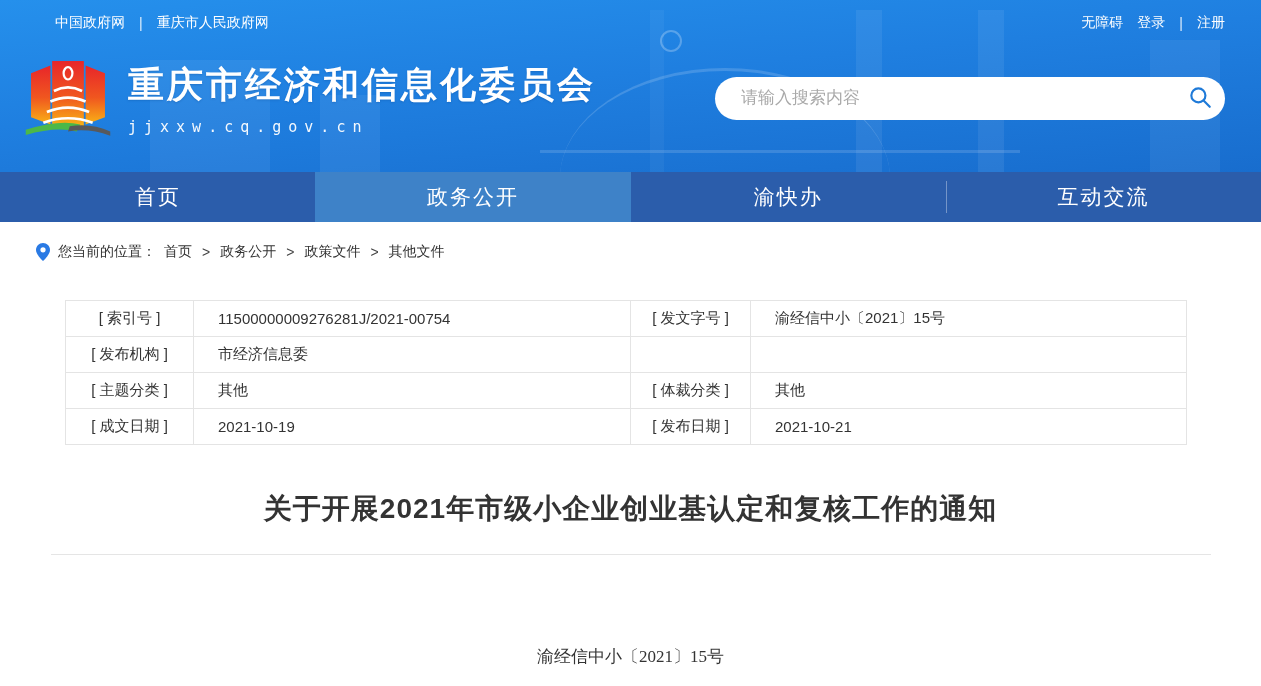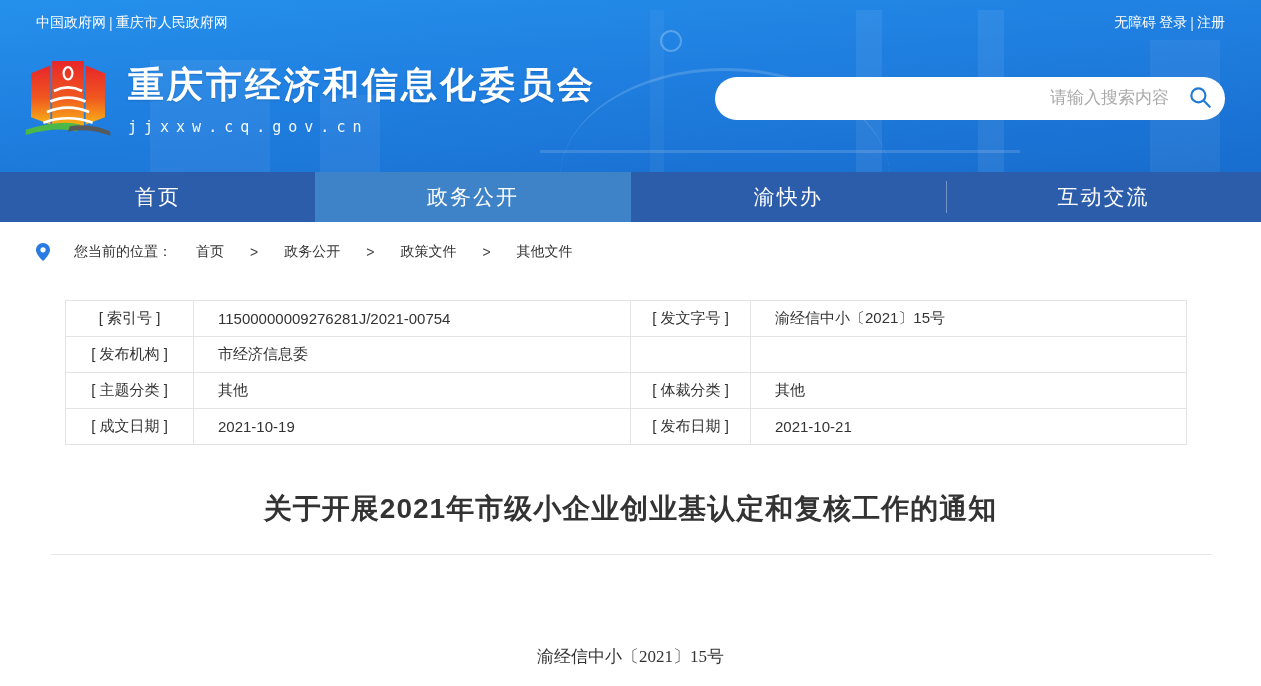--- a/index.html
+++ b/index.html
@@ -17,43 +17,43 @@
   .deco-deck { left: 540px; top: 150px; width: 480px; height: 3px; background: rgba(255,255,255,0.14); }
   .deco-circle { left: 660px; top: 30px; width: 22px; height: 22px; border: 2px solid rgba(255,255,255,0.25); border-radius: 50%; }
   .deco-bldg { background: rgba(255,255,255,0.06); }
   .deco-bldg.b1 { left: 150px; top: 60px; width: 120px; height: 112px; }
   .deco-bldg.b2 { left: 1150px; top: 40px; width: 70px; height: 132px; }
   .deco-bldg.b3 { left: 320px; top: 95px; width: 60px; height: 77px; }
 
   
   .topbar { position: relative; z-index: 2; display: flex; justify-content: space-between; align-items: center; height: 46px; padding: 0 36px; color: #ffffff; font-size: 14px; }
   .topbar a { color: #ffffff; text-decoration: none; cursor: pointer; }
-  .topbar .grp { display: flex; align-items: center; gap: 3px; }
+  .topbar .grp { display: flex; align-items: center; gap: 14px; margin-left: 19px; }
   .topbar .sep { opacity: .85; }
 
   
   .header-row { position: relative; z-index: 2; display: flex; align-items: center; padding: 6px 36px 0 24px; }
   .logo { width: 88px; height: 92px; flex: 0 0 auto; }
   .brand { margin-left: 16px; color: #fff; }
   .brand-title { font-size: 36px; font-weight: bold; letter-spacing: 3px; text-shadow: 0 1px 2px rgba(0,60,130,.25); }
   .brand-url { margin-top: 8px; font-size: 15px; letter-spacing: 7px; opacity: .95; font-family: "DejaVu Sans Mono", monospace; }
   .search-wrap { margin-left: auto; position: relative; width: 510px; height: 43px; }
-  .search-input { width: 100%; height: 100%; border: none; outline: none; border-radius: 22px; padding: 0 56px 0 26px; font-size: 17px; color: #333; background: #ffffff; font-family: Liberation Serif, serif; text-align: right; }
+  .search-input { width: 100%; height: 100%; border: none; outline: none; border-radius: 22px; padding: 0 56px 0 26px; font-size: 17px; color: #333; background: #ffffff; font-family: Liberation Serif, serif; }
   .search-input::placeholder { color: #a9a9a9; }
   .search-btn { position: absolute; right: 8px; top: 5px; width: 34px; height: 34px; border: none; background: transparent; cursor: pointer; }
 
   
   .nav { display: grid; grid-template-columns: repeat(4, 1fr); width: 1261px; height: 50px; background: #2b5dab; }
   .nav-item { position: relative; display: flex; align-items: center; justify-content: center; color: #ffffff; font-size: 21px; letter-spacing: 2px; cursor: pointer; }
   .nav-item + .nav-item::before { content: ""; position: absolute; left: 0; top: 9px; bottom: 9px; width: 1px; background: rgba(255,255,255,0.35); }
   .nav-item.active { background: #3e82c8; }
   .nav-item.active::before, .nav-item.active + .nav-item::before { display: none; }
 
   
-  .breadcrumb { display: flex; align-items: center; gap: 24px; padding: 21px 0 0 36px; font-size: 14px; color: #333; }
+  .breadcrumb { display: flex; align-items: center; gap: 8px; padding: 21px 0 0 36px; font-size: 14px; color: #333; }
   .breadcrumb a { color: #333; text-decoration: none; cursor: pointer; }
   .crumb-sep { margin: 0 2px; color: #444; }
 
   
   .meta-table { border-collapse: collapse; table-layout: fixed; width: 1121px; margin: 39px 0 4px 65px; }
   .meta-table td { border: 1px solid #e4e4e4; height: 36px; font-size: 15px; color: #333; }
   .meta-table td.lbl { text-align: center; }
   .meta-table td.val { padding-left: 24px; text-align: left; }
   .c1 { width: 128px; } .c2 { width: 437px; } .c3 { width: 120px; } .c4 { width: 436px; }
 

